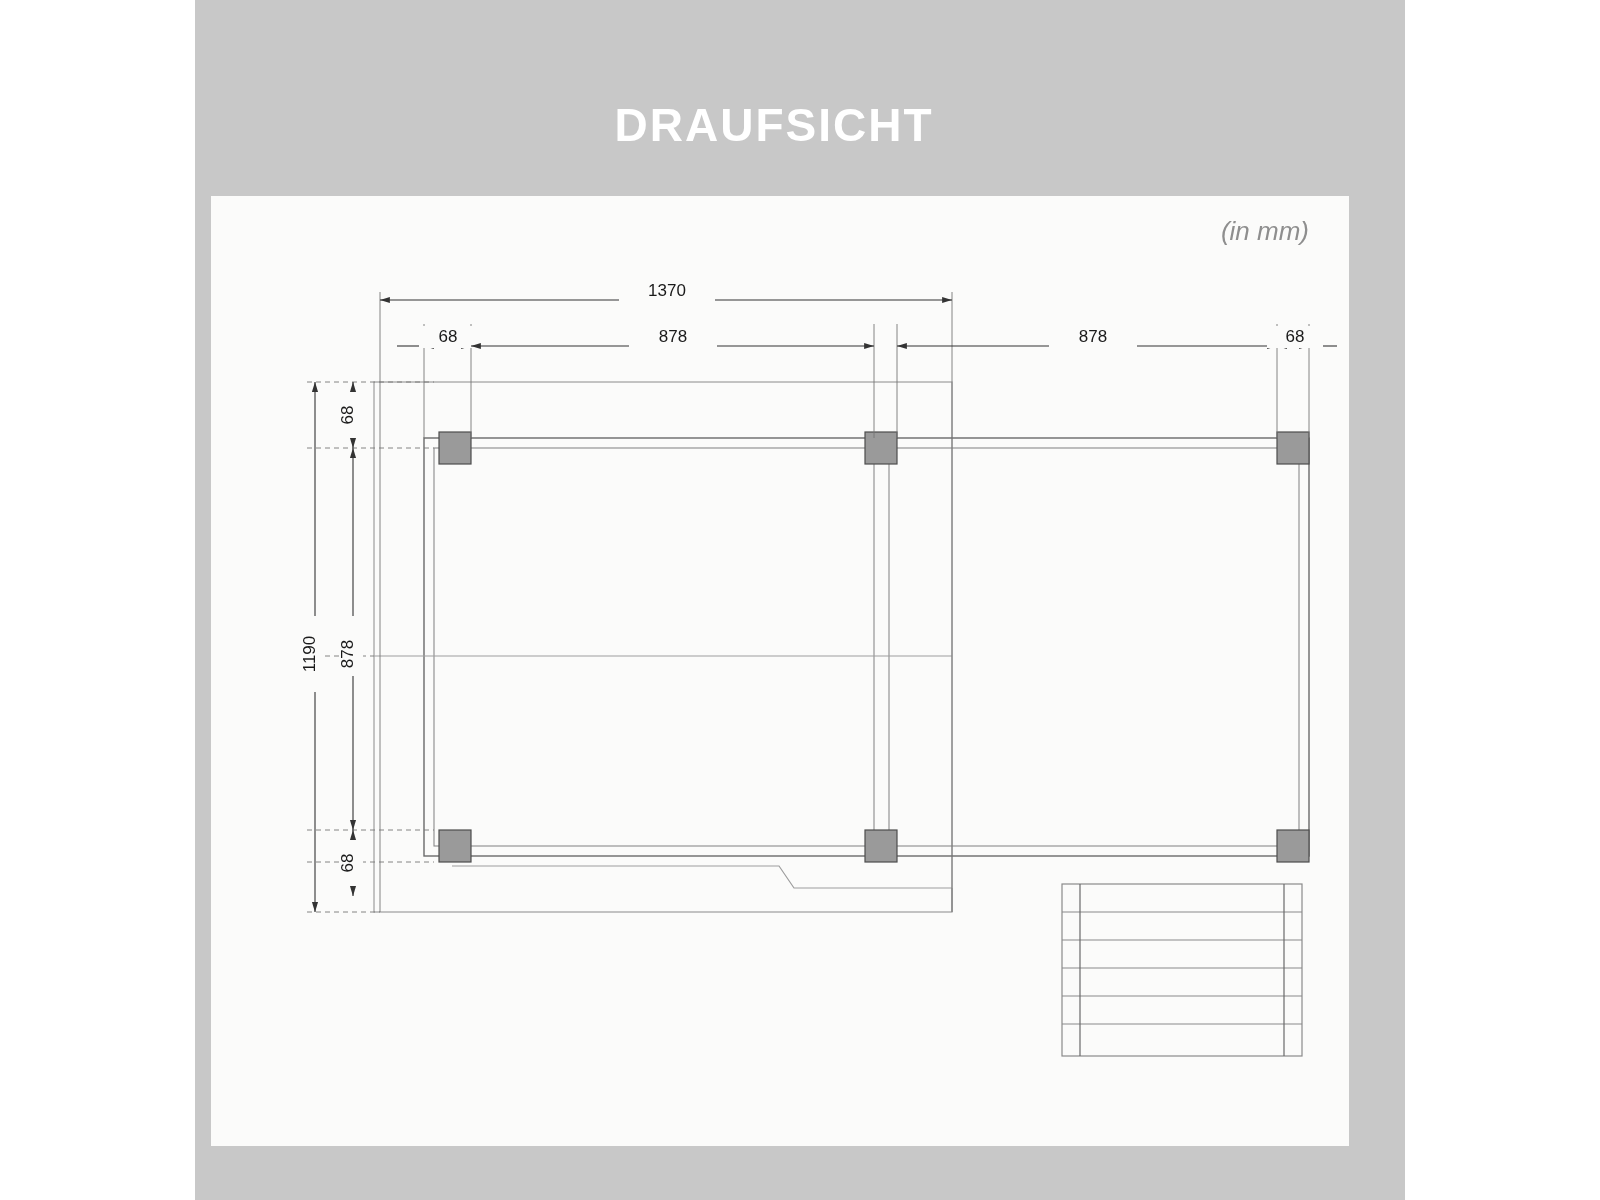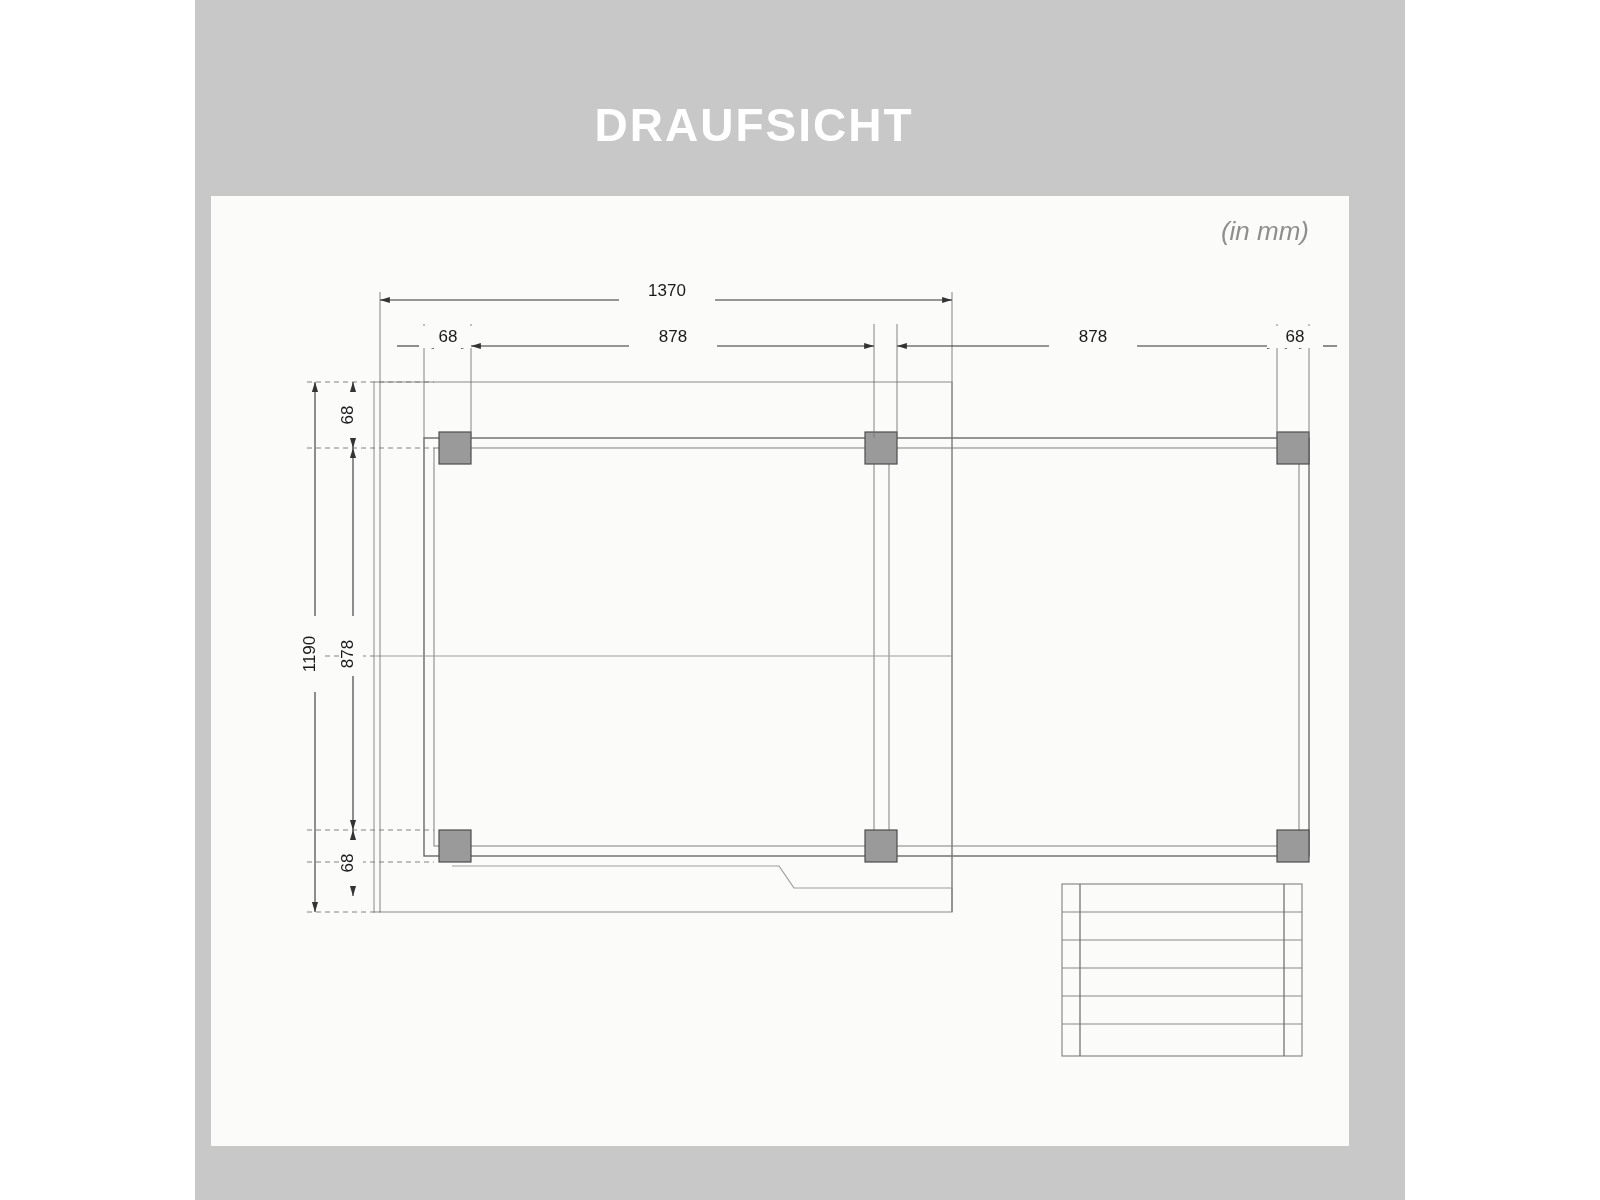--- a/index.html
+++ b/index.html
@@ -33,20 +33,21 @@
     position: absolute;
     left: 195px;
     top: 98px;
     width: 1118px;
     text-align: center;
     font-size: 46px;
     font-weight: bold;
     letter-spacing: 2px;
     color: #ffffff;
     font-family: "Liberation Sans", sans-serif;
+    padding-left: 20px;
   }
   
   #drawing-area {
     position: absolute;
     left: 211px;
     top: 196px;
     width: 1138px;
     height: 950px;
     background: #fbfbfa;
     text-align: center;

